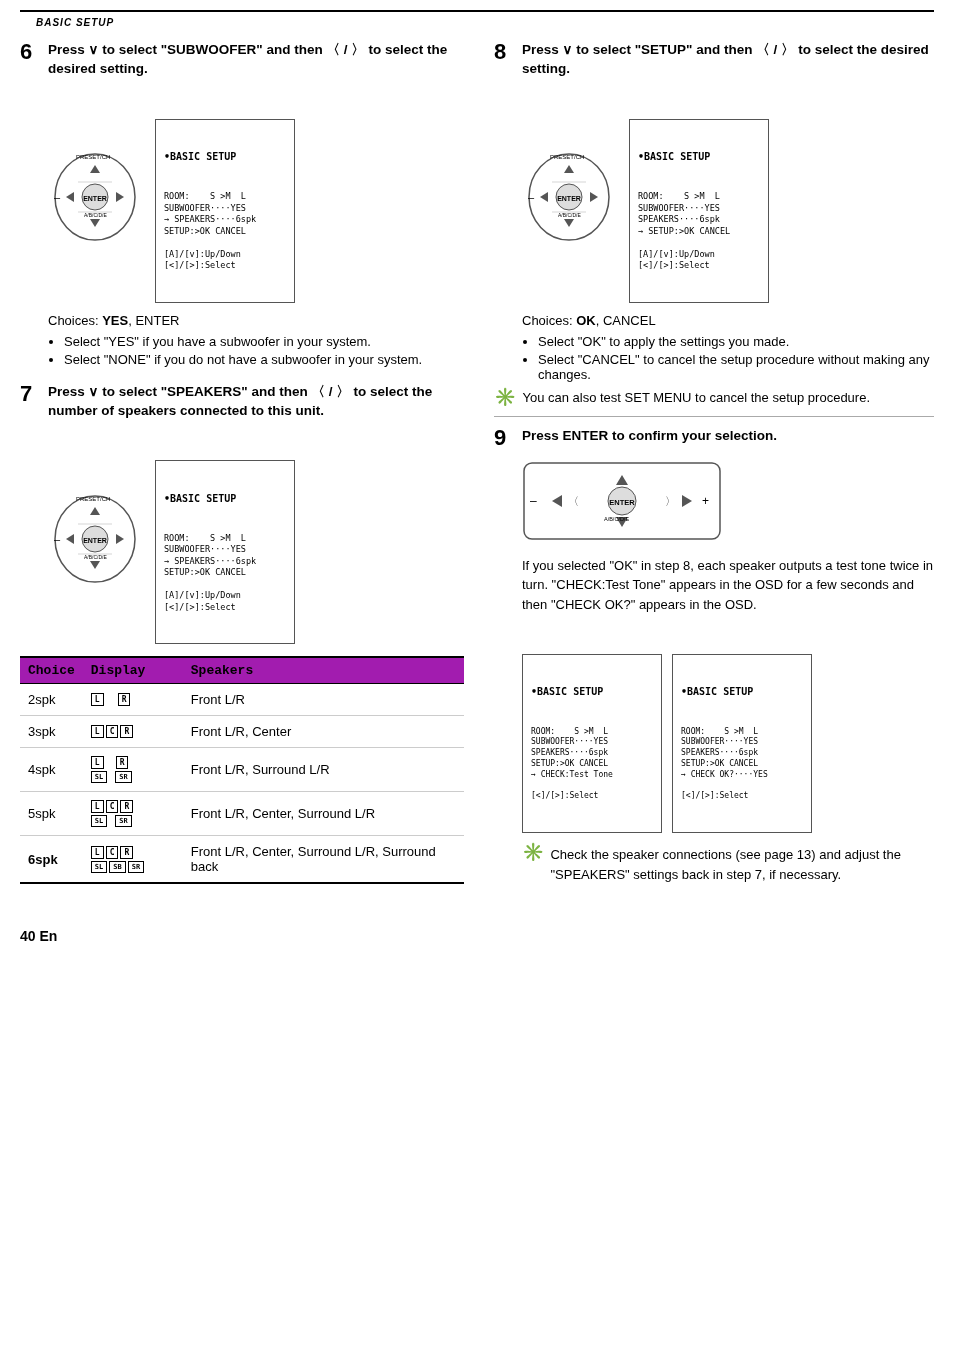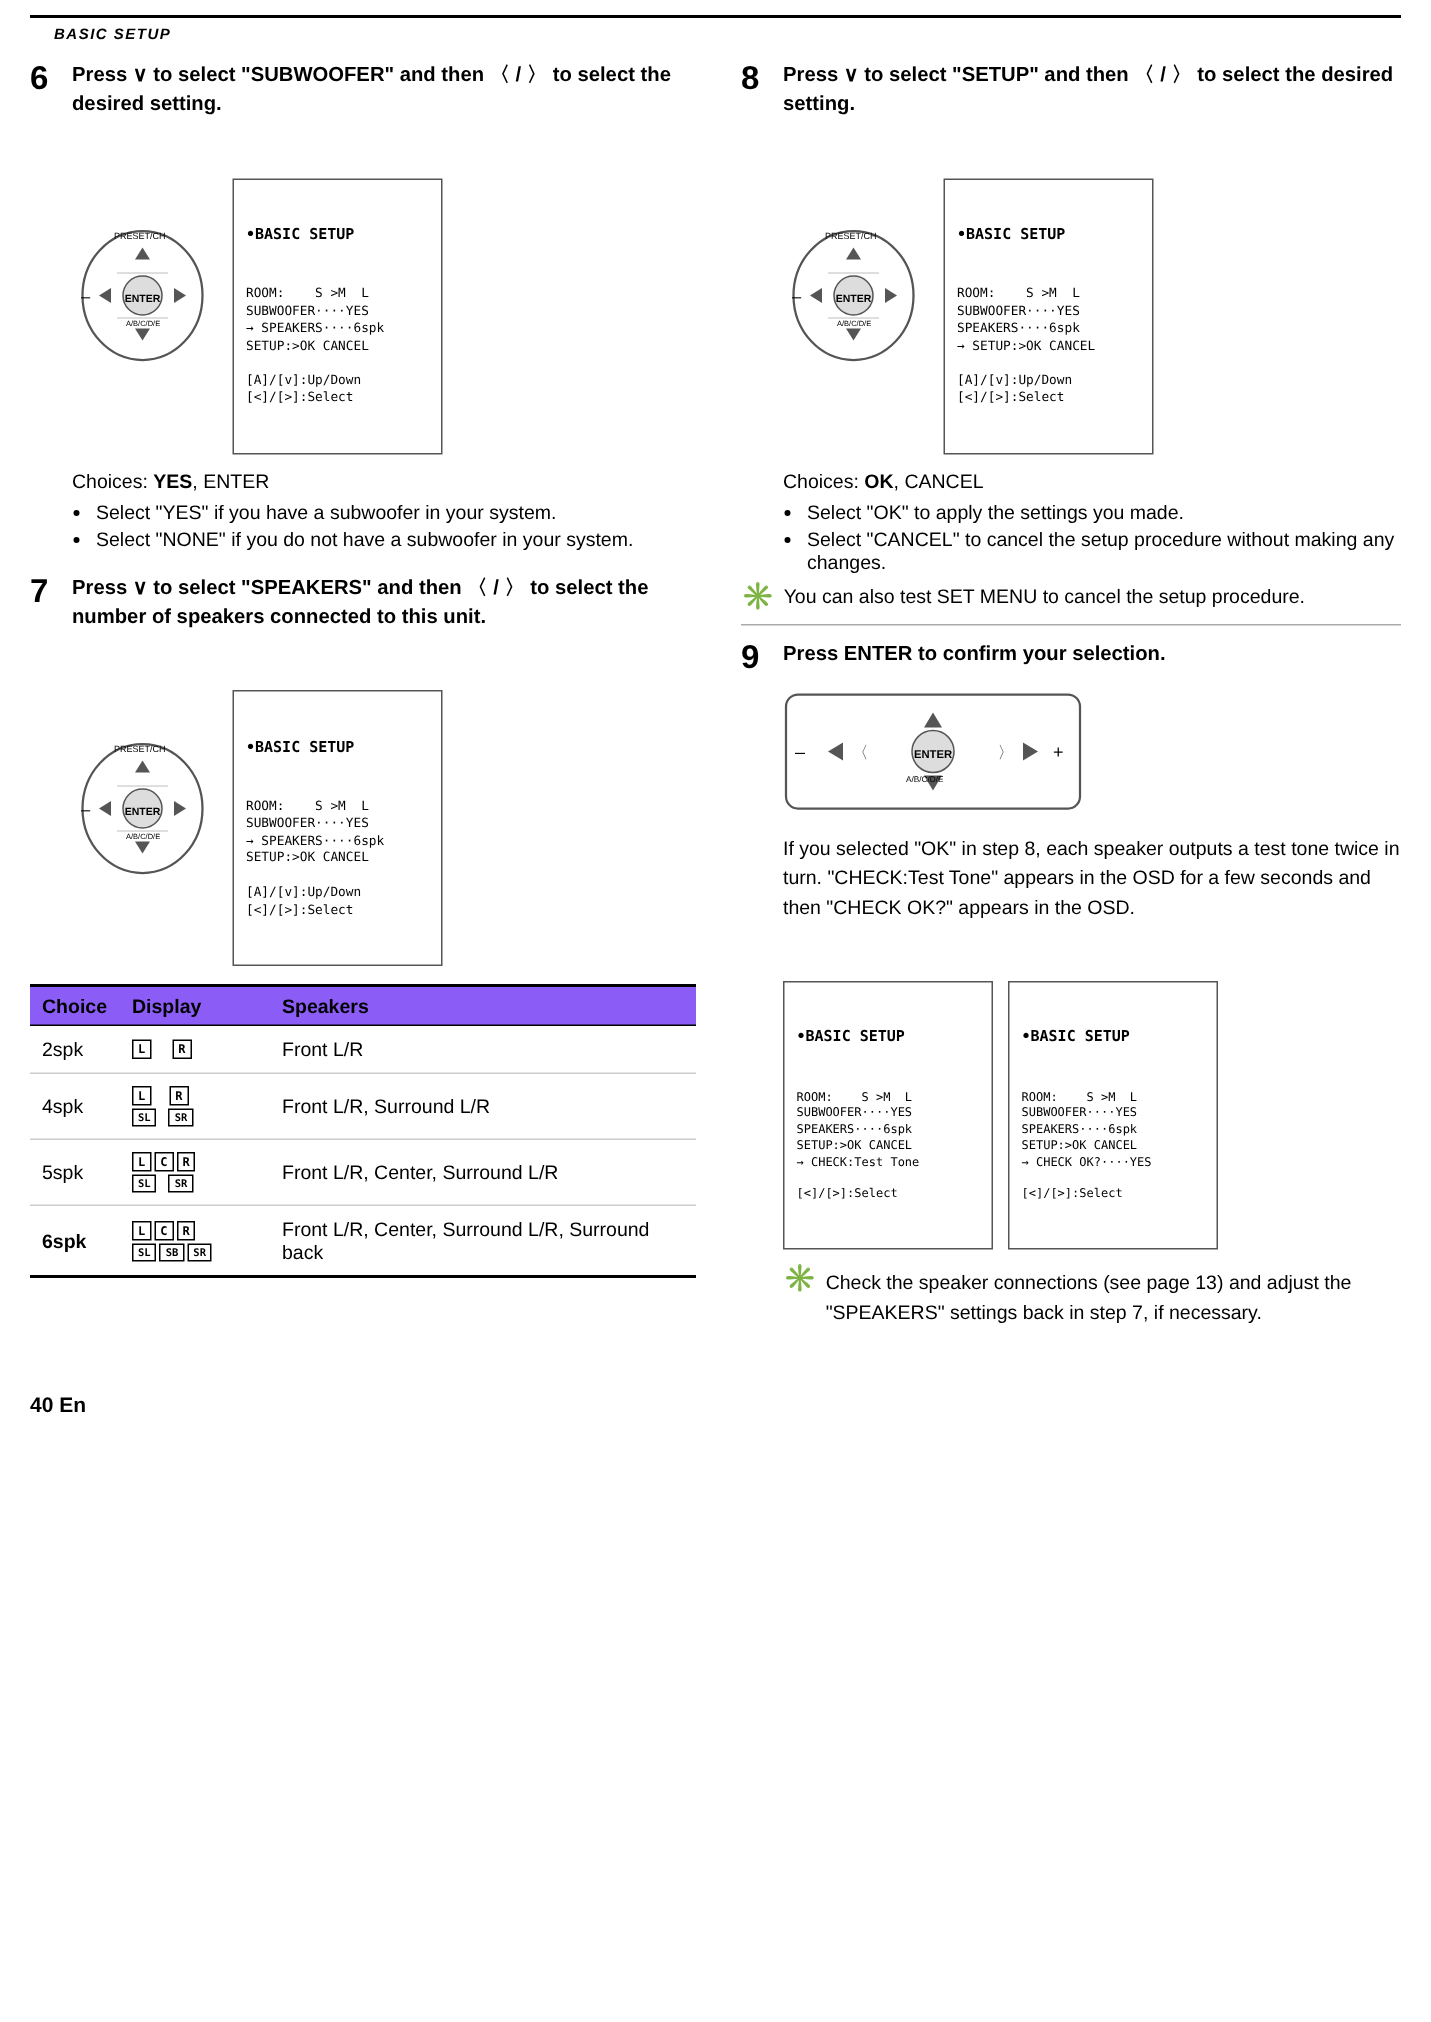--- a/index.html
+++ b/index.html
@@ -101,21 +101,22 @@
       margin-top: 12px;
       margin-left: 0;
       font-size: 13px;
     }
     .speakers-table th {
       border-top: 2px solid #000;
       border-bottom: 1.5px solid #000;
       padding: 5px 8px;
       text-align: left;
       font-weight: bold;
-      background: #8b5cf6;
+      background: #a21caf;
+      font-family: Liberation Mono, monospace;
     }
     .speakers-table td {
       border-bottom: 1px solid #ccc;
       padding: 8px 8px;
       vertical-align: middle;
     }
     .speakers-table tr:last-child td {
       border-bottom: 2px solid #000;
     }
     .col-choice { width: 60px; font-weight: normal; }
@@ -265,20 +266,31 @@
           <td class="col-display">
             <div class="spk-icons">
               <span class="spk-box">L</span>
               <span style="display:inline-block;width:10px"></span>
               <span class="spk-box">R</span>
             </div>
           </td>
           <td class="col-speakers">Front L/R</td>
         </tr>
 
+        <tr>
+          <td class="col-choice">3spk</td>
+          <td class="col-display">
+            <div class="spk-icons">
+              <span class="spk-box">L</span>
+              <span class="spk-box">C</span>
+              <span class="spk-box">R</span>
+            </div>
+          </td>
+          <td class="col-speakers">Front L/R, Center</td>
+        </tr>
 
         <tr>
           <td class="col-choice">4spk</td>
           <td class="col-display">
             <div style="display:flex;flex-direction:column;gap:2px">
               <div class="spk-icons">
                 <span class="spk-box" style="font-weight:bold;border:1.5px solid #000">L</span>
                 <span style="display:inline-block;width:8px"></span>
                 <span class="spk-box" style="font-weight:bold;border:1.5px solid #000">R</span>
               </div>

